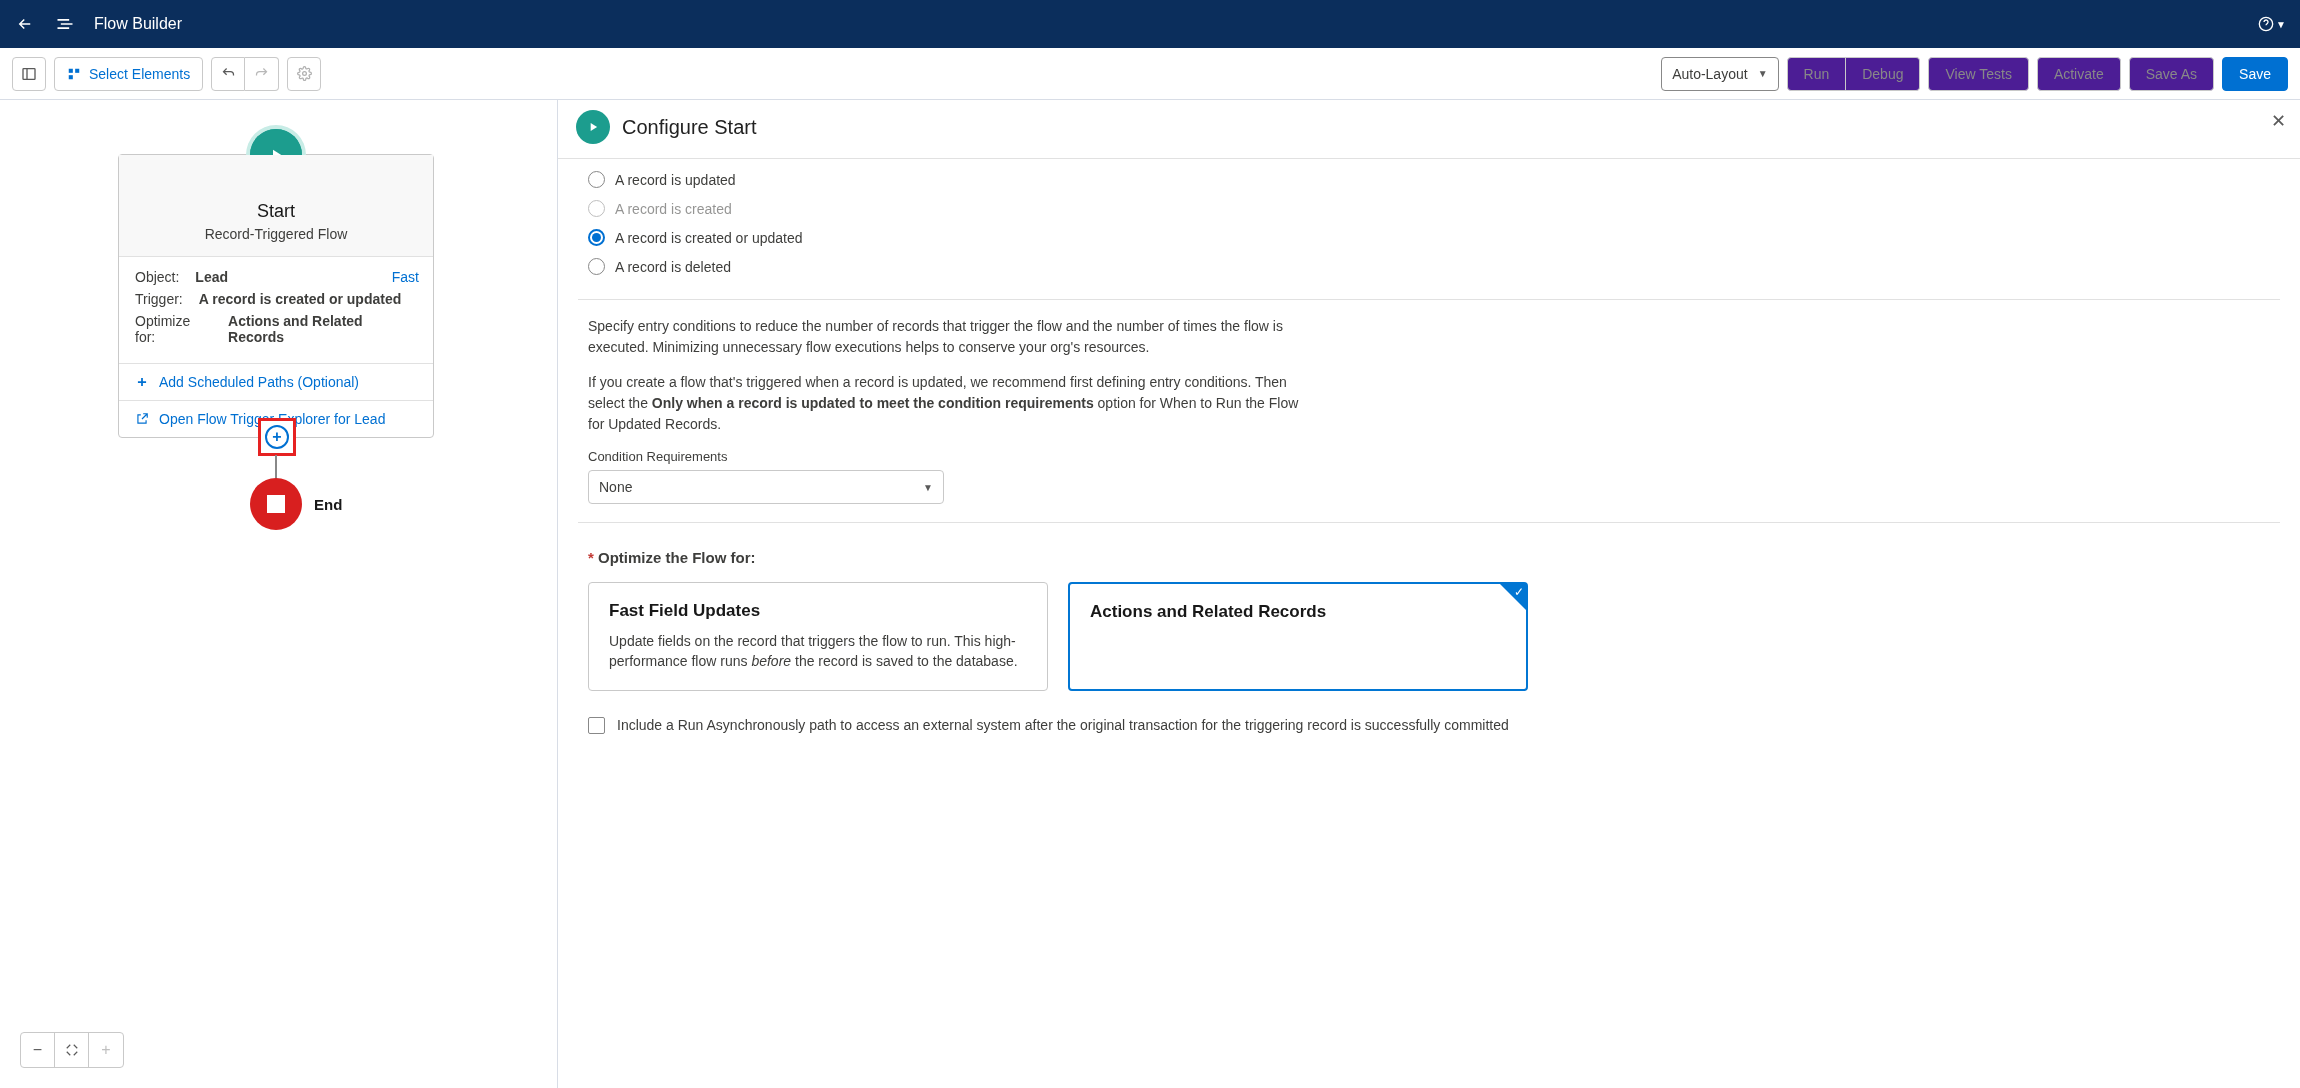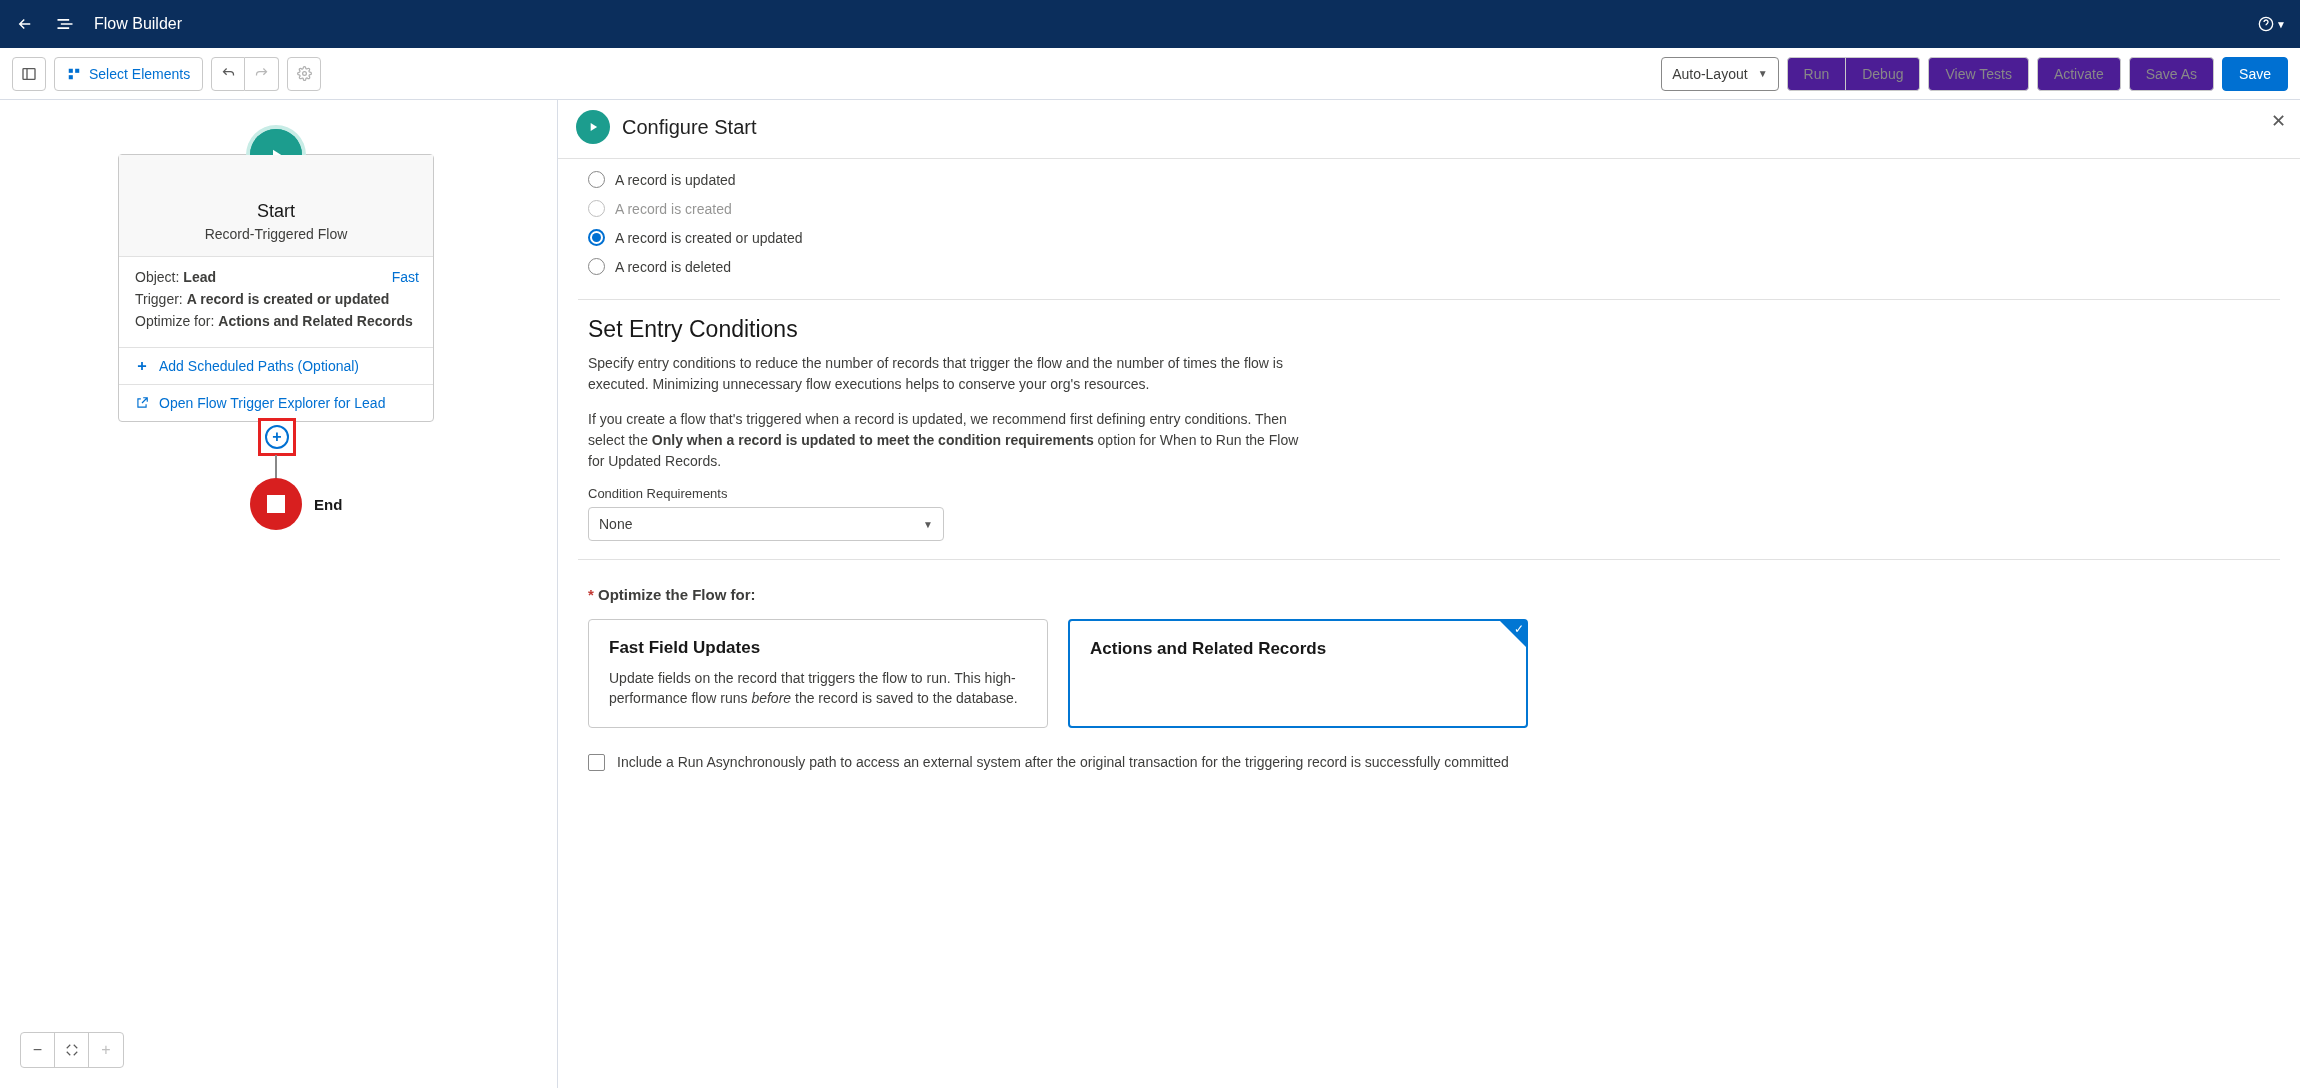--- a/index.html
+++ b/index.html
@@ -81,21 +81,21 @@
 .start-circle {
   position:absolute; left:50%; top:-26px; transform:translateX(-50%);
   width:52px; height:52px; border-radius:50%;
   background:#1c9d8e; display:flex; align-items:center; justify-content:center;
   box-shadow: 0 0 0 4px #c8ece6, 0 0 0 1px #1c9d8e inset;
 }
 .start-circle svg { fill:#fff; }
 .start-title { font-size:18px; color:#181818; margin-top:6px; }
 .start-sub { font-size:14px; color:#3e3e3c; margin-top:4px; }
 .start-body { padding:12px 16px; border-bottom:1px solid #e1e1e1; }
-.row-kv { display:flex; gap:4px; font-size:14px; color:#3e3e3c; margin-bottom:6px; }
+.row-kv { display:flex; gap:16px; font-size:14px; color:#3e3e3c; margin-bottom:6px; }
 .row-kv .val { font-weight:600; }
 .edit-link { position:absolute; right:16px; top:166px; color:#0070d2; font-size:14px; cursor:pointer; }
 .link-row {
   display:flex; align-items:center; gap:10px; padding:10px 16px;
   color:#0070d2; font-size:14px; cursor:pointer; border-bottom:1px solid #e1e1e1;
 }
 .link-row:last-child { border-bottom:none; }
 .link-row svg { stroke:#0070d2; }
 .add-node {
   position:absolute; left:258px; top:318px;
@@ -356,21 +356,20 @@
         <div class="radio-row">
           <div class="radio-outer">
               <div class="radio-inner"></div>
             </div>
           <span class="radio-label">A record is deleted</span>
         </div>
       </div>
 
       <div class="sep"></div>
 
-      <div class="sec-head">Set Entry Conditions</div>
       <div class="help-text">
         <p>Specify entry conditions to reduce the number of records that trigger the flow and the number of times the flow is executed. Minimizing unnecessary flow executions helps to conserve your org's resources.</p>
         <p>
           <span>If you create a flow that's triggered when a record is updated, we recommend first defining entry conditions. Then select the </span><span class="bold">Only when a record is updated to meet the condition requirements</span><span> option for When to Run the Flow for Updated Records.</span>
         </p>
       </div>
       <div class="field-label">Condition Requirements</div>
       <div class="select-box">
         <span>None</span>
         <span style="font-size:10px;color:#5a5a5a;">▼</span>

